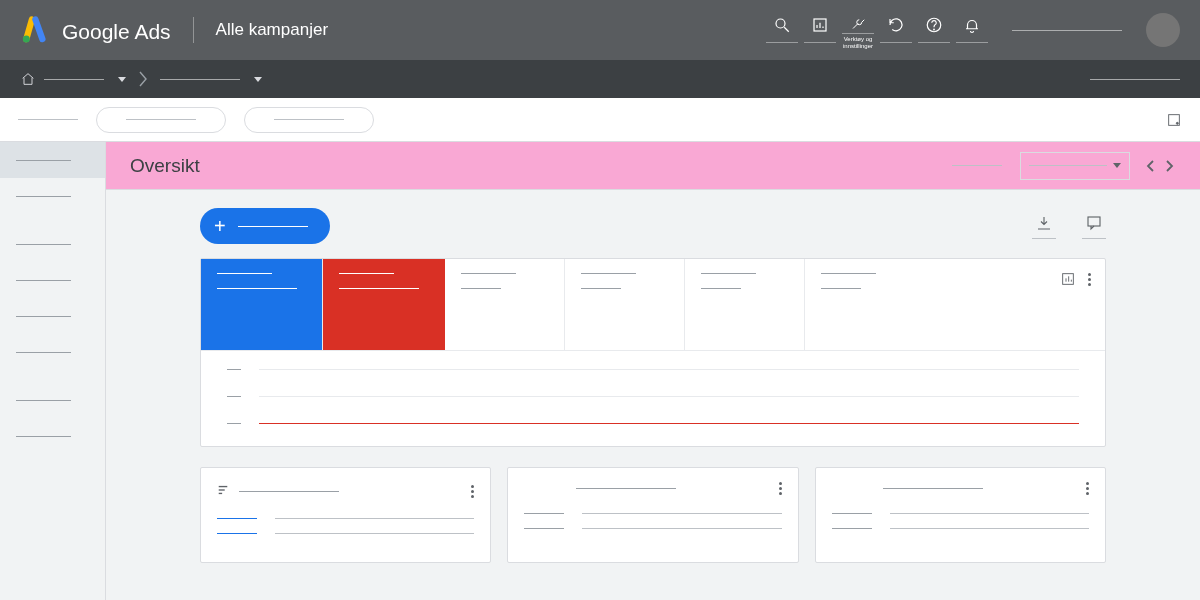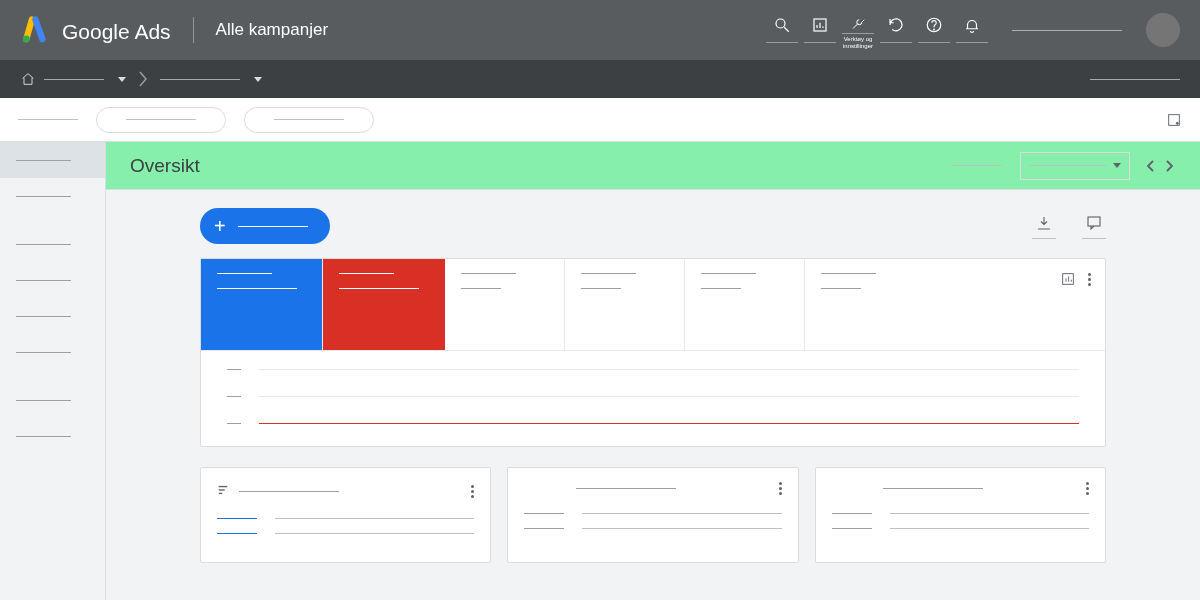--- a/index.html
+++ b/index.html
@@ -35,21 +35,21 @@
 .save-ic { width: 16px; height: 16px; stroke: #5f6368; fill: none; stroke-width: 1.4; }
 
 .body-wrap { display: flex; height: 458px; }
 .sidenav { width: 106px; background: #f1f3f4; border-right: 1px solid #dadce0; }
 .nav-item { height: 36px; display: flex; align-items: center; padding-left: 16px; }
 .nav-item.active { background: #dde2e6; }
 .nav-line { width: 55px; height: 1px; background: #9aa0a6; }
 .nav-gap { height: 12px; }
 
 .main { flex: 1; overflow: hidden; }
-.page-header { background: #86efac; border-bottom: 1px solid #dadce0; height: 48px; display: flex; align-items: center; padding: 0 24px; }
+.page-header { background: #f9a8d4; border-bottom: 1px solid #dadce0; height: 48px; display: flex; align-items: center; padding: 0 24px; }
 .page-title { font-size: 19px; color: #3c4043; }
 .ph-spacer { flex: 1; }
 .ph-line { width: 50px; height: 1px; background: #bdc1c6; margin-right: 18px; }
 .date-select { border: 1px solid #dadce0; height: 28px; width: 110px; display: flex; align-items: center; padding: 0 8px; gap: 6px; }
 .date-select .dl { flex: 1; height: 1px; background: #bdc1c6; }
 .date-select .dc { width: 0; height: 0; border-left: 4px solid transparent; border-right: 4px solid transparent; border-top: 5px solid #5f6368; }
 .nav-arrows { display: flex; gap: 4px; margin-left: 14px; }
 .nav-arrows svg { width: 14px; height: 14px; stroke: #5f6368; fill: none; stroke-width: 1.8; }
 
 .content { padding: 18px 94px 0 94px; }

